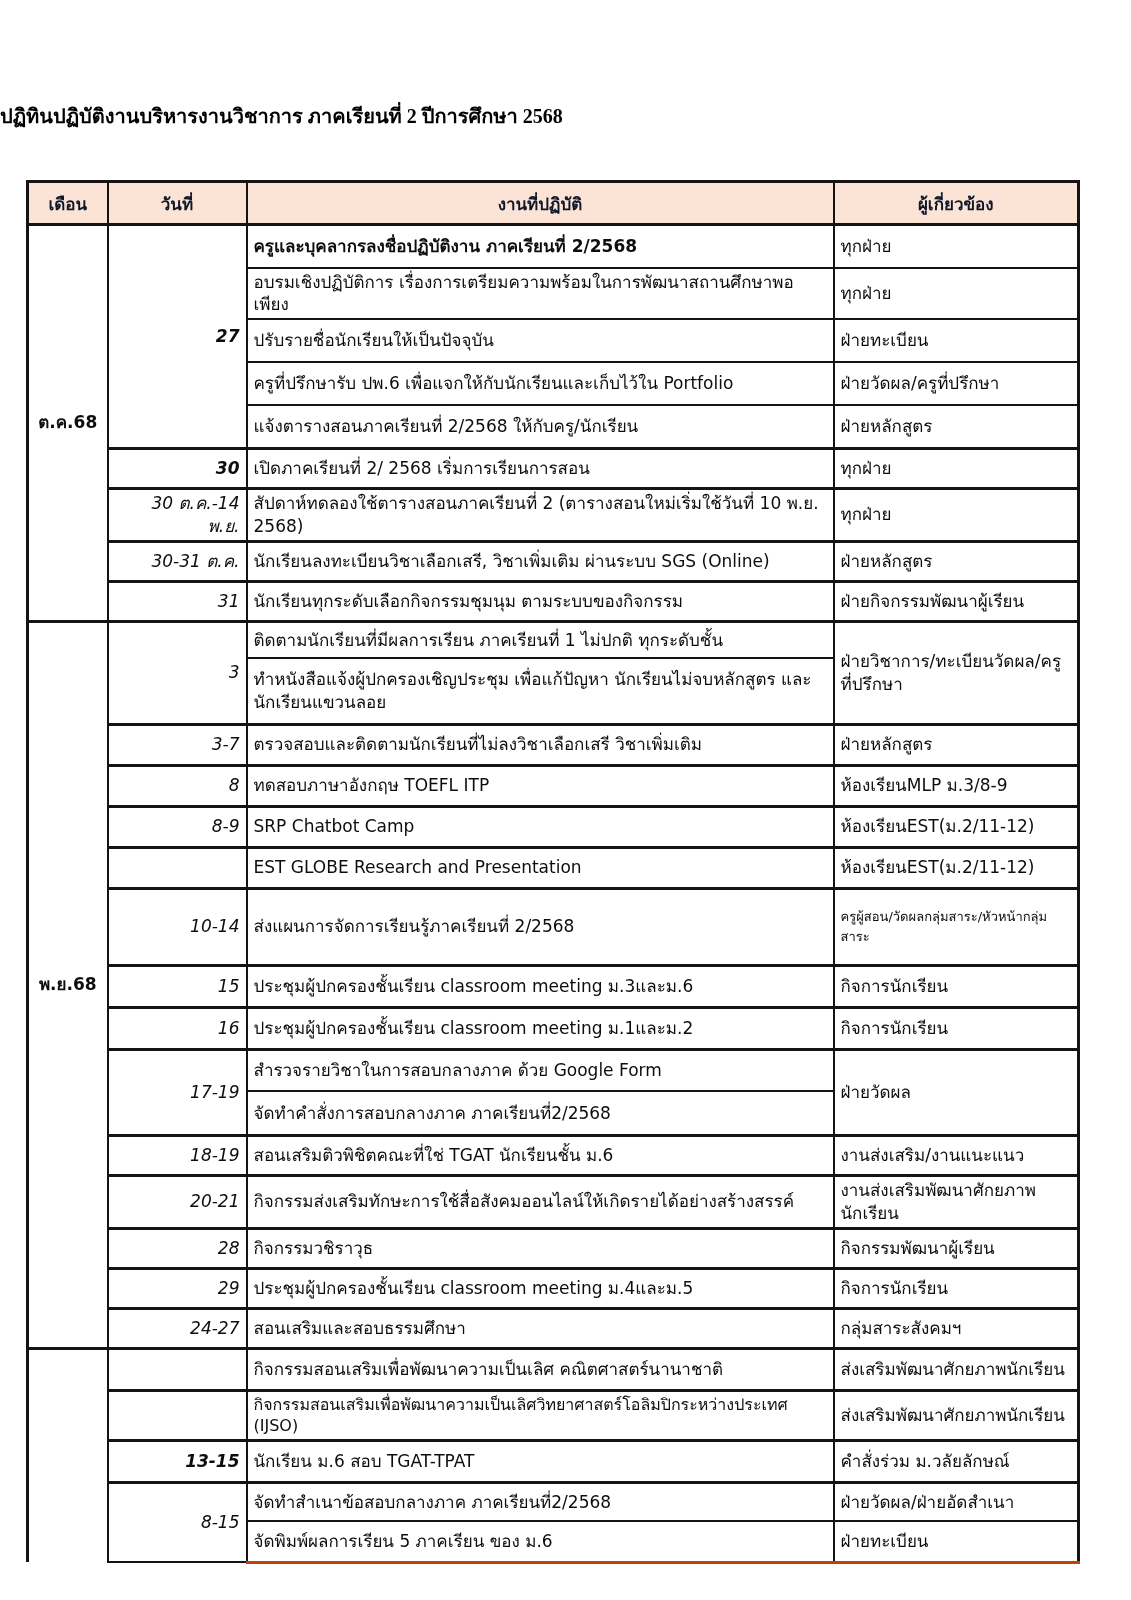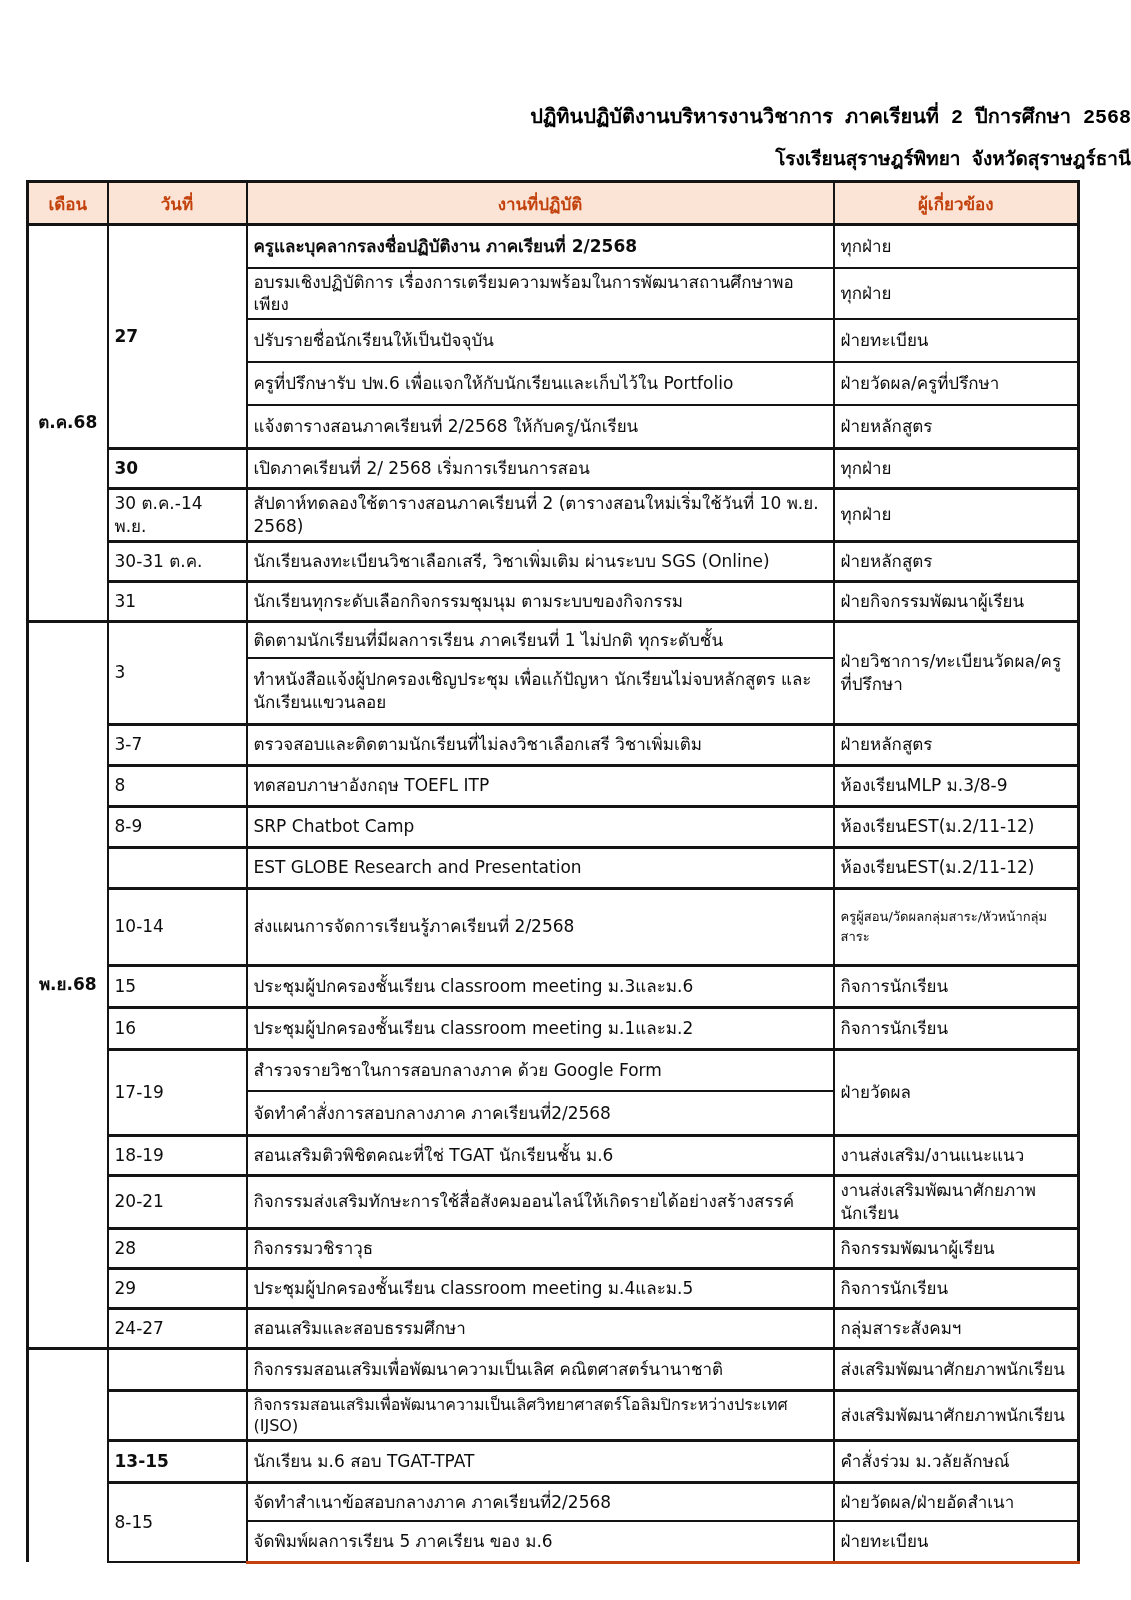--- a/index.html
+++ b/index.html
@@ -3,70 +3,69 @@
 <meta charset="utf-8">
 <style>
   html,body{margin:0;padding:0;}
   body{
     width:1131px;height:1600px;background:#ffffff;
     font-family:"DejaVu Sans","Liberation Sans",sans-serif;
     color:#111;
   }
   .page{position:relative;width:1131px;height:1600px;background:#fff;overflow:hidden;}
   .title,.subtitle{
-    position:absolute;left:0;width:1131px;text-align:right;
-    font-family:Liberation Mono, monospace;
+    position:absolute;left:0;width:1131px;text-align:left;
+    font-family:Liberation Serif, serif;
     font-weight:bold;color:#000;
   }
   .title{top:100px;font-size:20px;}
   .subtitle{top:143px;font-size:19px;}
 
   table.cal{
     position:absolute;left:26px;top:180px;
     width:1051px;table-layout:fixed;
     border-collapse:collapse;
     border:3px solid #141414;
     border-bottom:none;
     background:#fff;
   }
   table.cal th{
     background:#fbe4d5;
     border:2px solid #141414;
     border-top:3px solid #141414;
     border-bottom:3px solid #141414;
-    font-weight:bold;font-size:17px;color:#c2410c;
+    font-weight:bold;font-size:17px;color:#0f172a;
     height:40px;text-align:center;vertical-align:middle;
     padding:0 4px;
   }
   table.cal td{
     border:2px solid #141414;
     vertical-align:middle;
     font-size:17px;color:#0d0d0d;
     padding:2px 6px;
     line-height:1.35;
     overflow:hidden;
   }
   tr{height:41px;}
   tr.g > td{border-top-width:3px;}          
   tr.last > td{border-bottom:3px solid #c2410c;}
   td.month{font-weight:bold;text-align:center;font-size:17px;}
   td.month.open{border-bottom:none;}
-  td.date{text-align:left;font-size:15px;padding:2px 3px;}
+  td.date{text-align:right;font-size:15px;padding:2px 3px;font-style:italic;}
   td.task{text-align:left;}
   td.who{text-align:left;font-size:16px;padding-left:6px;}
   td.who.small{font-size:13px;line-height:1.5;}
   .b{font-weight:bold;margin-top:11px;}
   td.tall{line-height:2.05;}
 </style>
 </head>
 <body>
 
 <div class="page">
   <div class="title">ปฏิทินปฏิบัติงานบริหารงานวิชาการ ภาคเรียนที่ 2 ปีการศึกษา 2568</div>
-  <div class="subtitle">โรงเรียนสุราษฎร์พิทยา จังหวัดสุราษฎร์ธานี</div>
 
   <table class="cal">
     <colgroup>
       <col style="width:80px">
         <col style="width:139px">
         <col style="width:587px">
         <col style="width:245px">
     </colgroup>
     <thead>
       <tr style="height:42px;">

